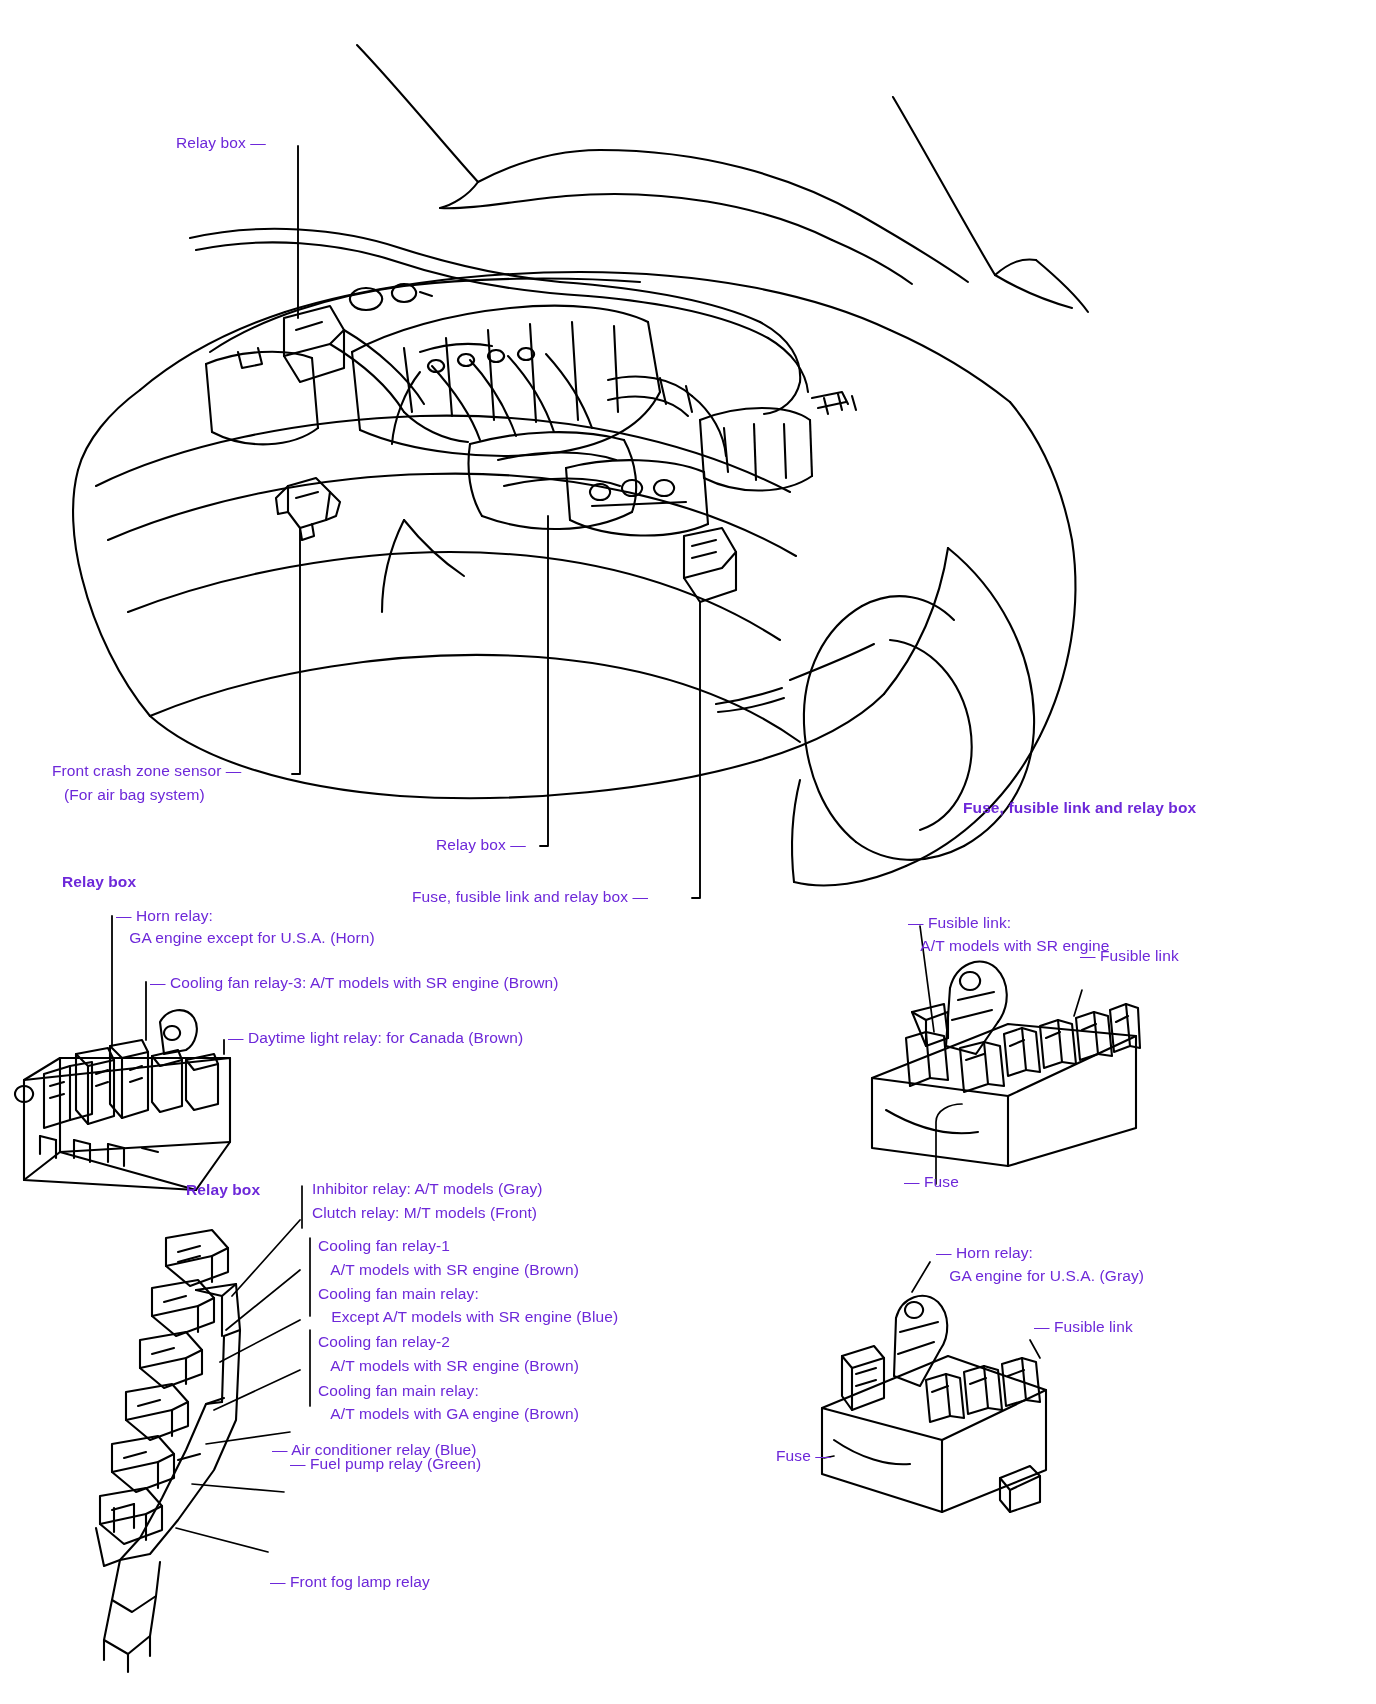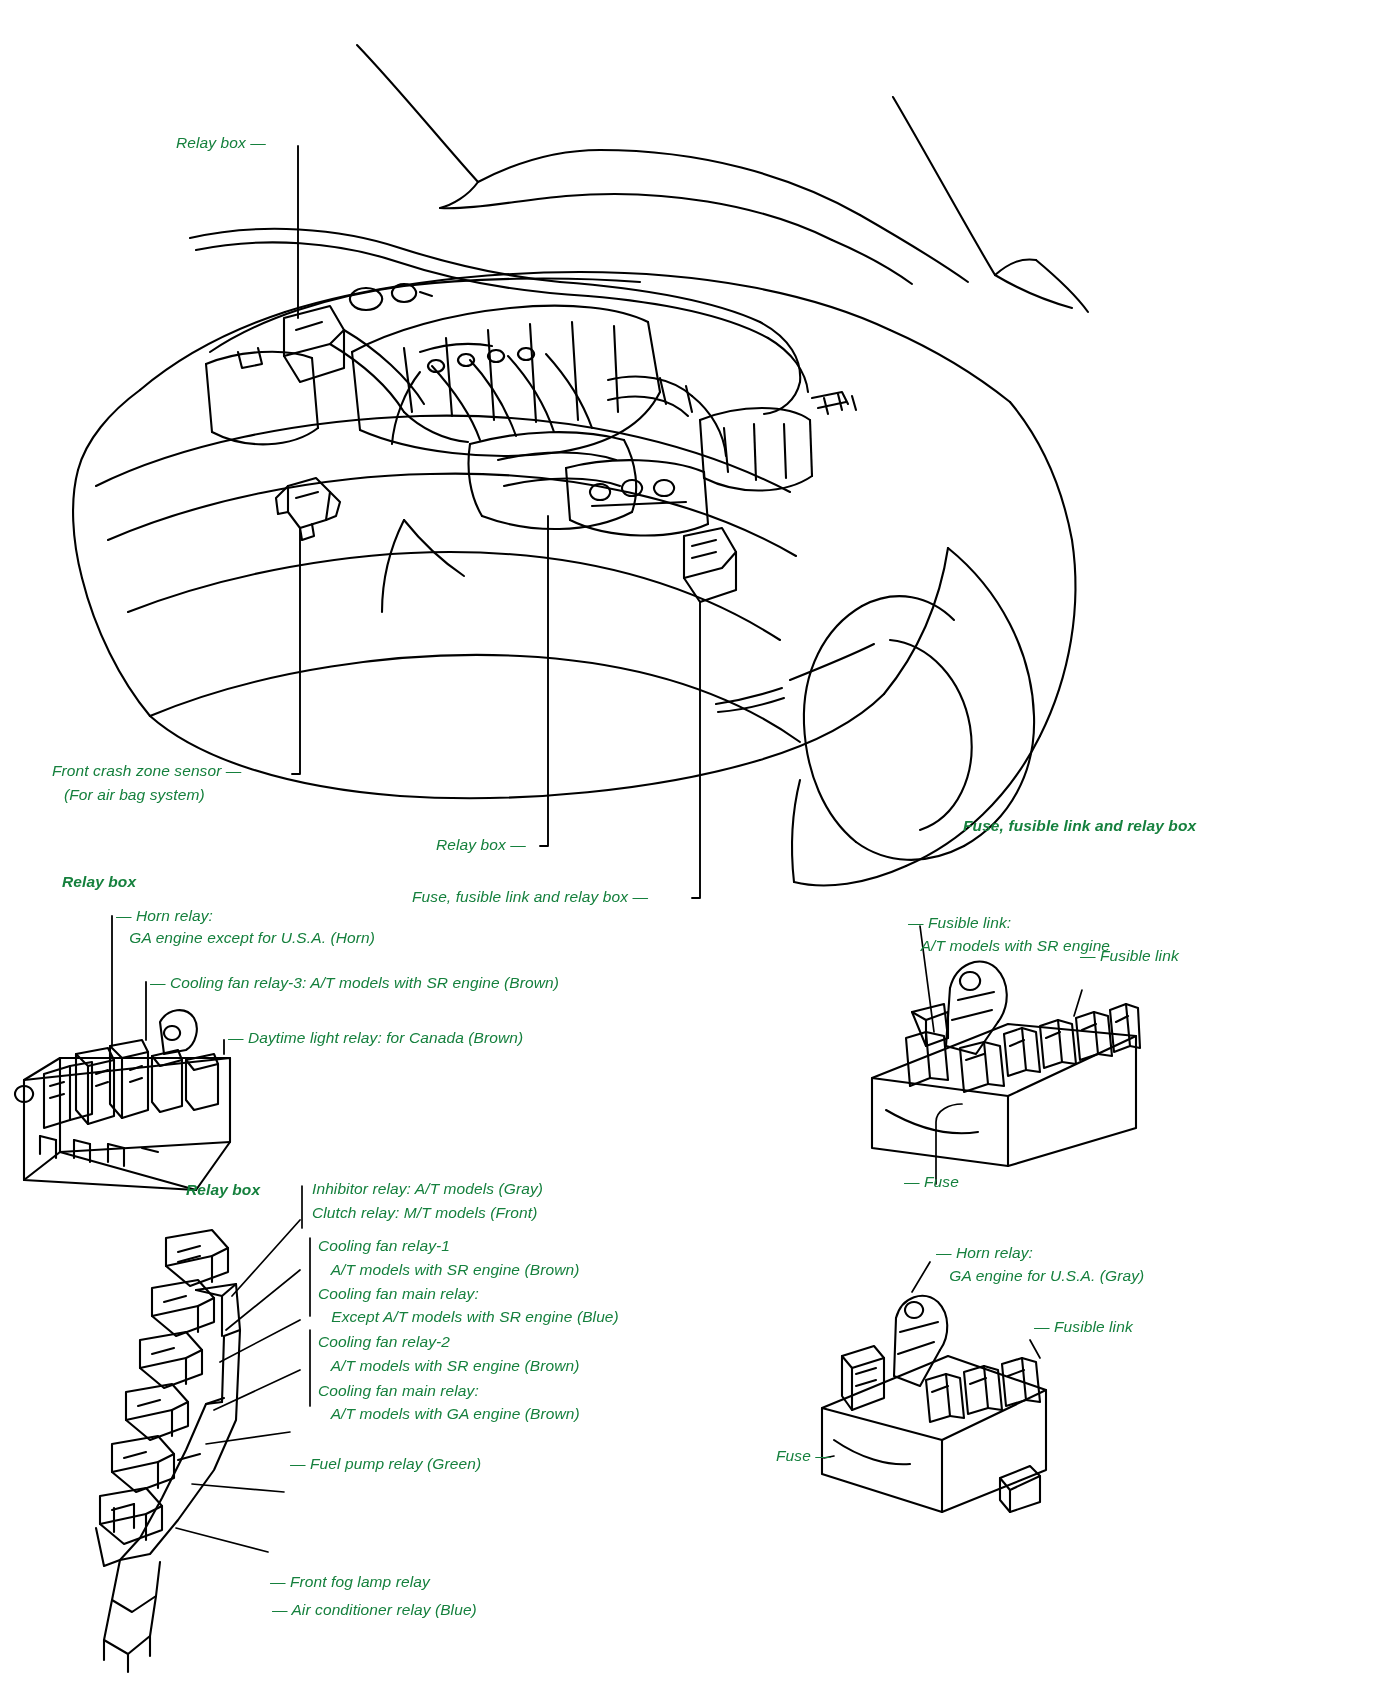--- a/index.html
+++ b/index.html
@@ -24,24 +24,23 @@
     left: 0;
     top: 0;
     width: 1376px;
     height: 1704px;
   }
   .lbl {
     position: absolute;
     font-family: "Liberation Sans", sans-serif;
     font-size: 15.5px;
     line-height: 20px;
-    color: #15803d;
+    color: #6d28d9;
     white-space: pre;
     letter-spacing: 0.1px;
-    font-style: italic;
   }
   .lbl.bold {
     font-weight: bold;
   }
 </style>
 </head>
 <body>
 
 <div class="page">
 
@@ -377,21 +376,21 @@
 
   <div class="lbl" style="left:176px; top:133px;">Relay box —</div>
 
   <div class="lbl" style="left:52px; top:761px;">Front crash zone sensor —</div>
   <div class="lbl" style="left:52px; top:785px;margin-left:12px;">(For air bag system)</div>
 
   <div class="lbl" style="left:436px; top:835px;">Relay box —</div>
 
   <div class="lbl" style="left:412px; top:887px;">Fuse, fusible link and relay box —</div>
 
-  <div class="lbl bold" style="left:963px; top:816px;">Fuse, fusible link and relay box</div>
+  <div class="lbl bold" style="left:963px; top:798px;">Fuse, fusible link and relay box</div>
 
   <div class="lbl bold" style="left:62px; top:872px;">Relay box</div>
 
   <div class="lbl" style="left:116px; top:906px;">— Horn relay:</div>
   <div class="lbl" style="left:116px; top:928px;">   GA engine except for U.S.A. (Horn)</div>
   <div class="lbl" style="left:150px; top:973px;">— Cooling fan relay-3: A/T models with SR engine (Brown)</div>
   <div class="lbl" style="left:228px; top:1028px;">— Daytime light relay: for Canada (Brown)</div>
 
   <div class="lbl bold" style="left:186px; top:1180px;">Relay box</div>
 
@@ -399,21 +398,21 @@
   <div class="lbl" style="left:312px; top:1203px;">Clutch relay: M/T models (Front)</div>
   <div class="lbl" style="left:318px; top:1236px;text-align:center;">Cooling fan relay-1</div>
   <div class="lbl" style="left:318px; top:1260px;">   A/T models with SR engine (Brown)</div>
   <div class="lbl" style="left:318px; top:1284px;">Cooling fan main relay:</div>
   <div class="lbl" style="left:318px; top:1307px;">   Except A/T models with SR engine (Blue)</div>
   <div class="lbl" style="left:318px; top:1332px;">Cooling fan relay-2</div>
   <div class="lbl" style="left:318px; top:1356px;">   A/T models with SR engine (Brown)</div>
   <div class="lbl" style="left:318px; top:1381px;">Cooling fan main relay:</div>
   <div class="lbl" style="left:318px; top:1404px;">   A/T models with GA engine (Brown)</div>
   <div class="lbl" style="left:290px; top:1454px;">— Fuel pump relay (Green)</div>
-  <div class="lbl" style="left:272px; top:1600px;">— Air conditioner relay (Blue)</div>
+  <div class="lbl" style="left:272px; top:1440px;">— Air conditioner relay (Blue)</div>
   <div class="lbl" style="left:270px; top:1572px;">— Front fog lamp relay</div>
 
   <div class="lbl" style="left:908px; top:913px;">— Fusible link:</div>
   <div class="lbl" style="left:908px; top:936px;">   A/T models with SR engine</div>
   <div class="lbl" style="left:1080px; top:946px;">— Fusible link</div>
   <div class="lbl" style="left:904px; top:1172px;">— Fuse</div>
 
   <div class="lbl" style="left:936px; top:1243px;">— Horn relay:</div>
   <div class="lbl" style="left:936px; top:1266px;">   GA engine for U.S.A. (Gray)</div>
   <div class="lbl" style="left:1034px; top:1317px;">— Fusible link</div>

